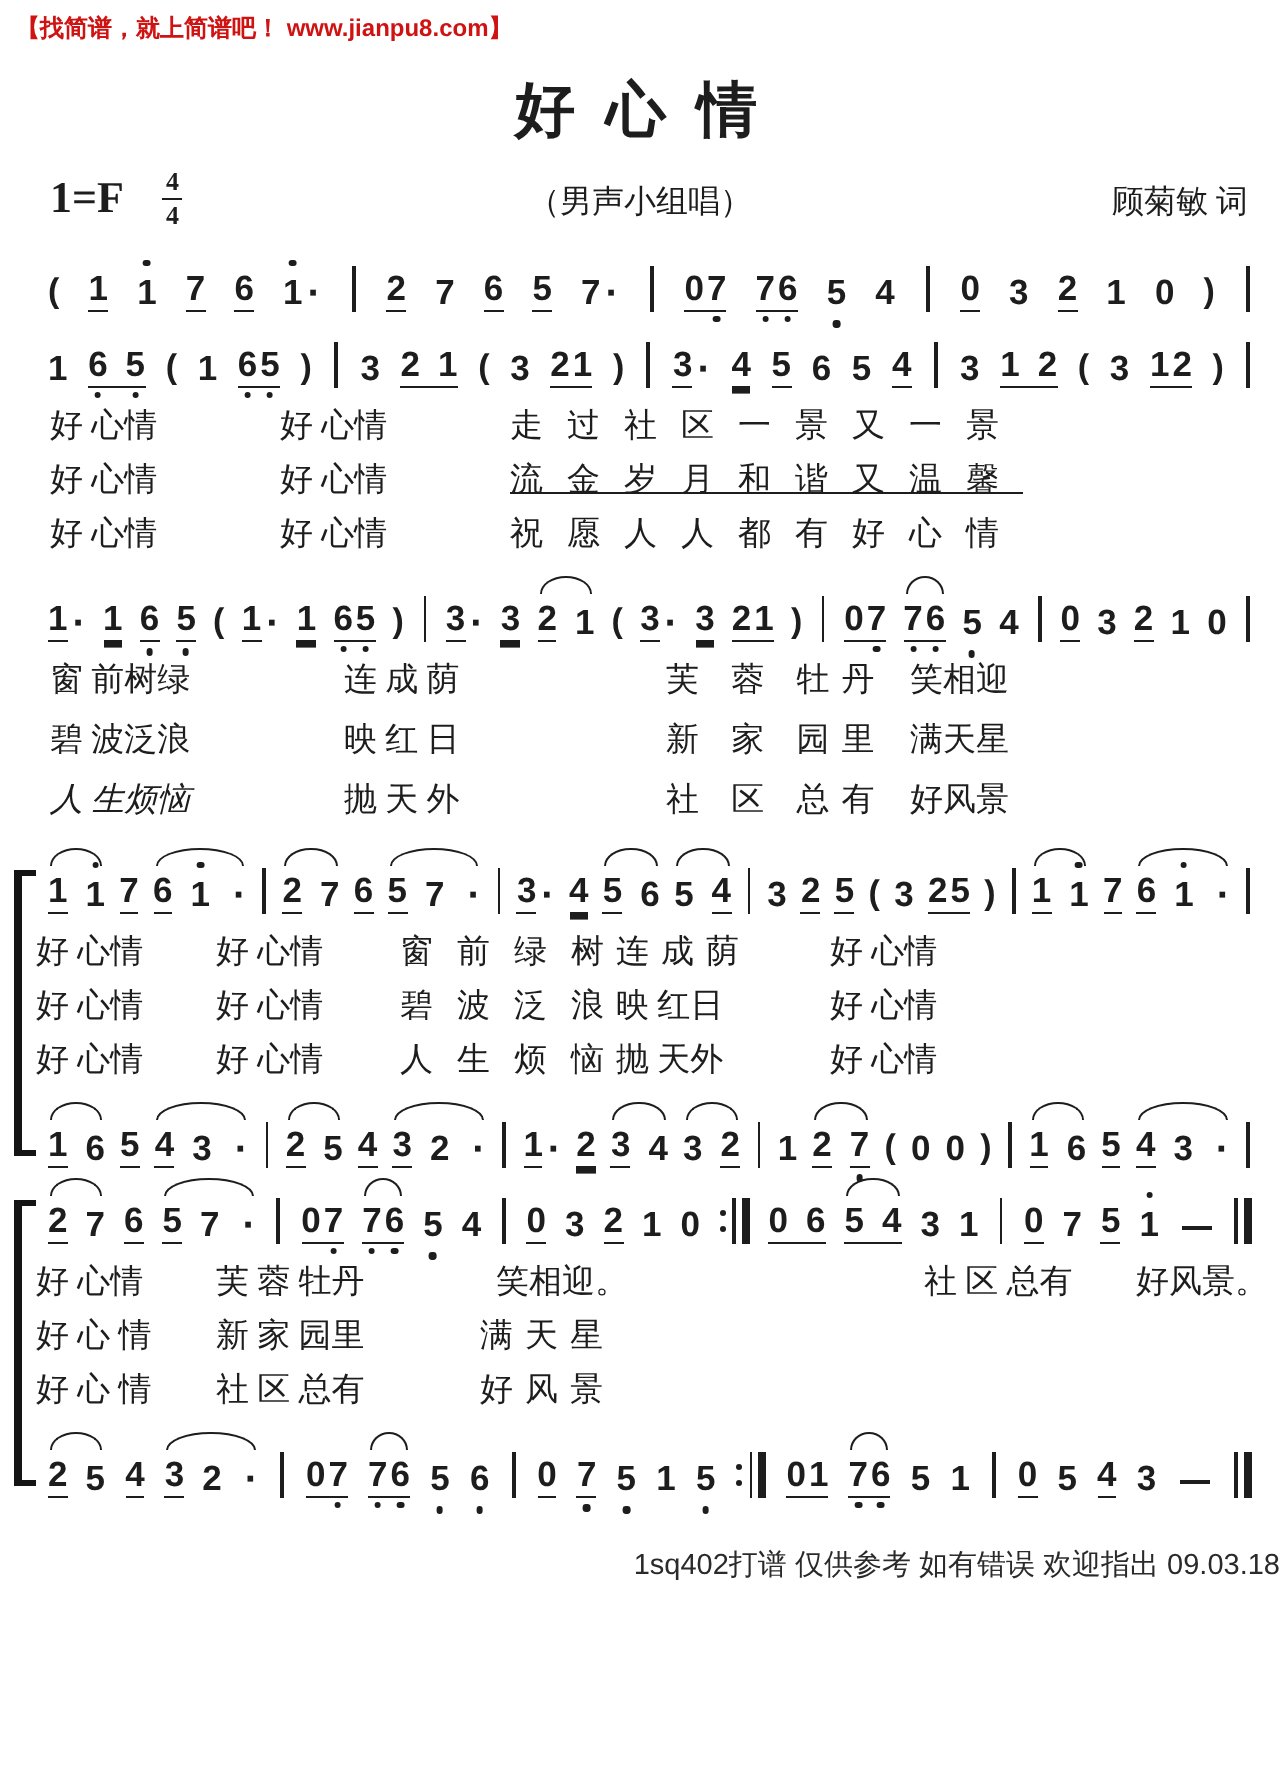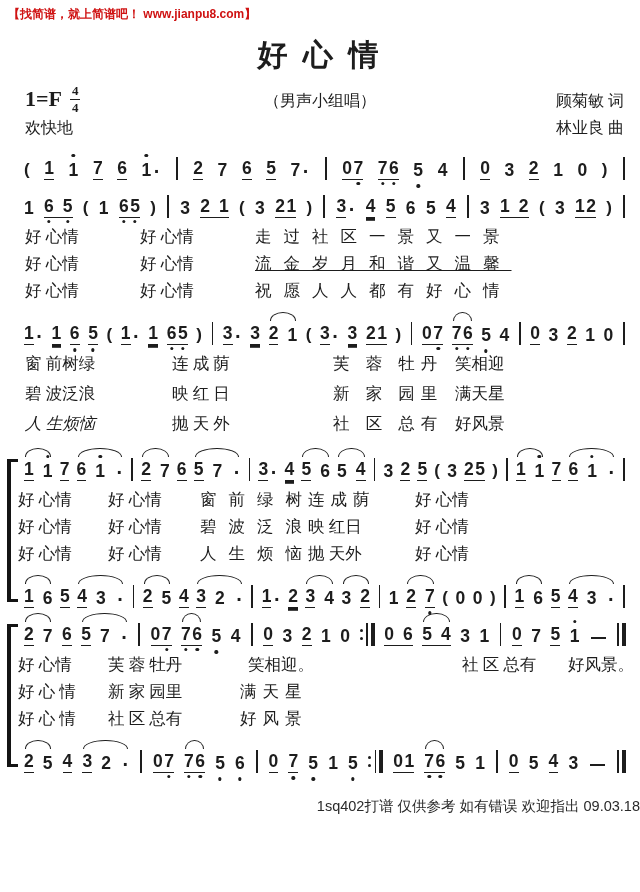--- a/index.html
+++ b/index.html
@@ -7,21 +7,21 @@
   html,body{margin:0;padding:0;}
   body{width:640px;height:892px;background:var(--paper);color:var(--ink);
        font-family:"Liberation Sans",sans-serif;overflow:hidden;}
   .sheet{position:relative;width:640px;height:892px;}
 
   .banner{margin:6px 0 0 8px;font-size:12px;font-weight:bold;color:var(--red);}
   .title{text-align:center;font-size:30px;font-weight:bold;letter-spacing:4px;
          font-family:"Liberation Serif",serif;margin-top:12px;}
   .headrow{position:relative;height:34px;margin-top:8px;}
   .keysig{position:absolute;left:25px;top:0;font-family:"Liberation Serif",serif;
-          font-size:22px;display:flex;align-items:center;gap:8px;font-weight:600;}
+          font-size:22px;display:flex;align-items:center;gap:19px;font-weight:600;}
   .frac{display:inline-flex;flex-direction:column;align-items:center;font-size:13px;
         font-weight:bold;line-height:1.05;}
   .frac .ftop{border-bottom:1.5px solid var(--ink);padding:0 2px 1px;}
   .frac .fbot{padding:1px 2px 0;}
   .subtitle{position:absolute;left:0;right:0;top:7px;text-align:center;font-size:16px;
             font-family:"Liberation Serif",serif;}
   .lyricist{position:absolute;right:16px;top:7px;font-size:16px;font-family:"Liberation Serif",serif;}
   .temporow{position:relative;height:24px;}
   .tempo{position:absolute;left:25px;top:0;font-size:16px;font-family:"Liberation Serif",serif;}
   .composer{position:absolute;right:16px;top:0;font-size:16px;font-family:"Liberation Serif",serif;}
@@ -84,24 +84,20 @@
       <span>1=F</span>
       <span class="frac">
         <span class="ftop">4</span>
         <span class="fbot">4</span>
       </span>
     </div>
     <div class="subtitle">（男声小组唱）</div>
     <div class="lyricist">顾菊敏 词</div>
   </div>
 
-  <div class="temporow">
-    <div class="tempo">欢快地</div>
-    <div class="composer">林业良 曲</div>
-  </div>
 
   <div id="score">
       <div class="mline">
         <span class="cell sym">(</span>
         <span class="cell">
           <span class="nt u1">1</span>
         </span>
         <span class="cell">
           <span class="nt oa">1</span>
         </span>

